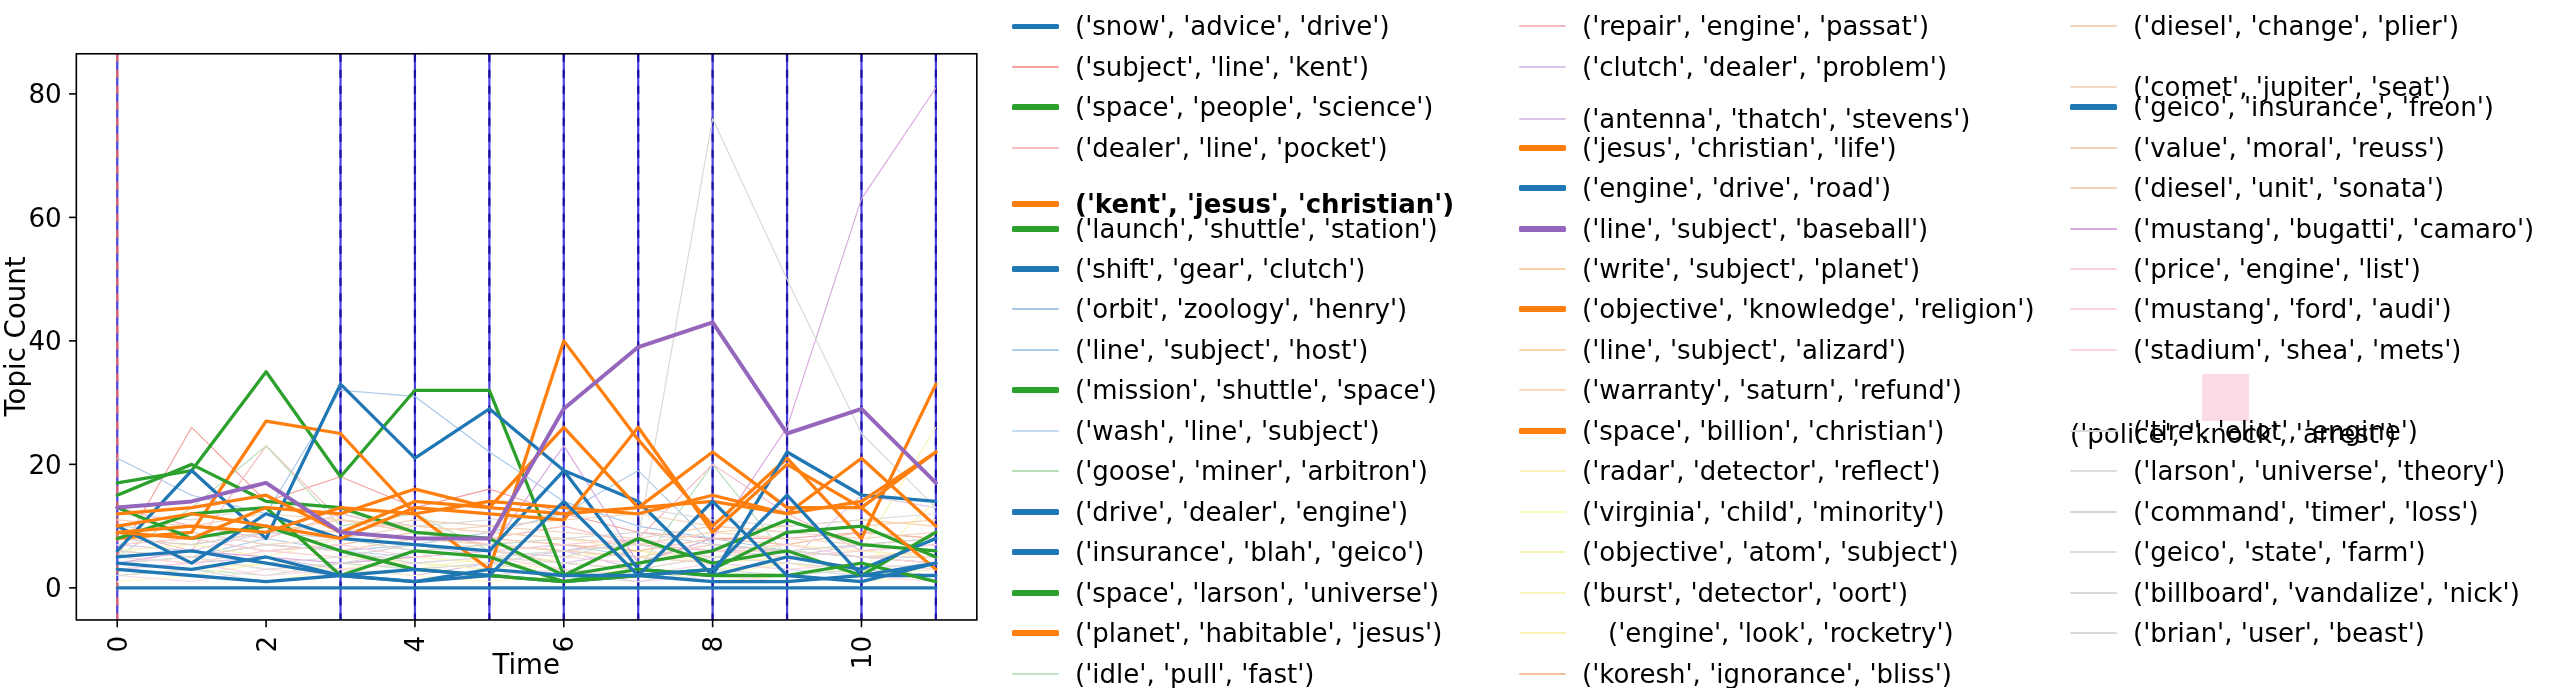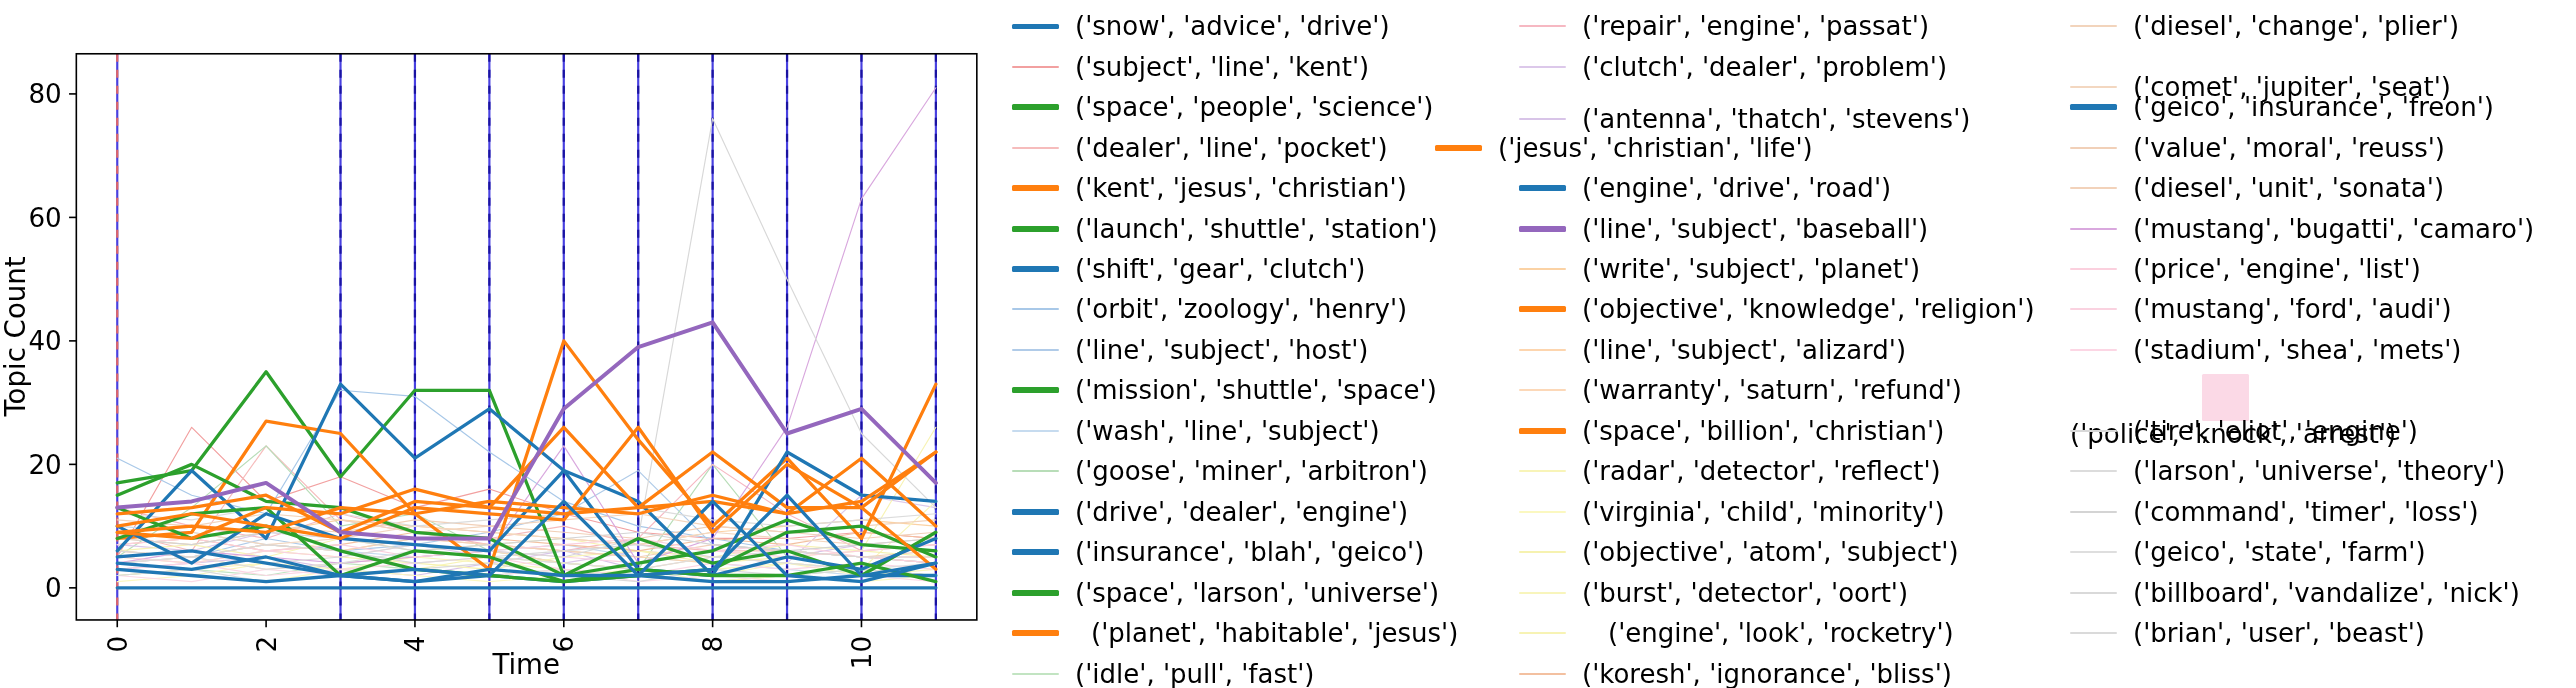--- a/index.html
+++ b/index.html
@@ -134,21 +134,21 @@
         <span class="legend-label">('subject', 'line', 'kent')</span>
       </div>
       <div class="legend-item" style="left: 1012px; top: 91px; height: 32px;">
         <span class="legend-swatch" style="background: rgb(44, 160, 44); height: 5.1px;"></span>
         <span class="legend-label">('space', 'people', 'science')</span>
       </div>
       <div class="legend-item" style="left: 1012px; top: 132px; height: 32px;">
         <span class="legend-swatch" style="background: rgb(246, 188, 188); height: 1.8px;"></span>
         <span class="legend-label">('dealer', 'line', 'pocket')</span>
       </div>
-      <div class="legend-item" style="left: 1012px; top: 172px; height: 32px;">
+      <div class="legend-item" style="left: 1012px; top: 188px; height: 32px; font-weight: bold;">
         <span class="legend-swatch" style="background: rgb(255, 127, 14); height: 5.1px;"></span>
         <span class="legend-label">('kent', 'jesus', 'christian')</span>
       </div>
       <div class="legend-item" style="left: 1012px; top: 213px; height: 32px;">
         <span class="legend-swatch" style="background: rgb(44, 160, 44); height: 5.1px;"></span>
         <span class="legend-label">('launch', 'shuttle', 'station')</span>
       </div>
       <div class="legend-item" style="left: 1012px; top: 253px; height: 32px;">
         <span class="legend-swatch" style="background: rgb(31, 119, 180); height: 5.1px;"></span>
         <span class="legend-label">('shift', 'gear', 'clutch')</span>
@@ -178,41 +178,41 @@
         <span class="legend-label">('drive', 'dealer', 'engine')</span>
       </div>
       <div class="legend-item" style="left: 1012px; top: 536px; height: 32px;">
         <span class="legend-swatch" style="background: rgb(31, 119, 180); height: 5.1px;"></span>
         <span class="legend-label">('insurance', 'blah', 'geico')</span>
       </div>
       <div class="legend-item" style="left: 1012px; top: 577px; height: 32px;">
         <span class="legend-swatch" style="background: rgb(44, 160, 44); height: 5.1px;"></span>
         <span class="legend-label">('space', 'larson', 'universe')</span>
       </div>
-      <div class="legend-item" style="left: 1012px; top: 617px; height: 32px; gap: 16px;">
+      <div class="legend-item" style="left: 1012px; top: 617px; height: 32px;">
         <span class="legend-swatch" style="background: rgb(255, 127, 14); height: 5.1px;"></span>
         <span class="legend-label">('planet', 'habitable', 'jesus')</span>
       </div>
       <div class="legend-item" style="left: 1012px; top: 658px; height: 32px;">
         <span class="legend-swatch" style="background: rgb(194, 228, 194); height: 1.8px;"></span>
         <span class="legend-label">('idle', 'pull', 'fast')</span>
       </div>
       <div class="legend-item" style="left: 1519px; top: 10.2px; height: 32px;">
         <span class="legend-swatch" style="background: rgb(246, 184, 194); height: 1.8px;"></span>
         <span class="legend-label">('repair', 'engine', 'passat')</span>
       </div>
       <div class="legend-item" style="left: 1519px; top: 51px; height: 32px;">
         <span class="legend-swatch" style="background: rgb(220, 200, 234); height: 1.8px;"></span>
         <span class="legend-label">('clutch', 'dealer', 'problem')</span>
       </div>
       <div class="legend-item" style="left: 1519px; top: 91px; height: 32px; margin-top: 12px;">
         <span class="legend-swatch" style="background: rgb(216, 196, 232); height: 1.8px;"></span>
         <span class="legend-label">('antenna', 'thatch', 'stevens')</span>
       </div>
-      <div class="legend-item" style="left: 1435px; top: 132px; height: 32px; justify-content: flex-end;">
+      <div class="legend-item" style="left: 1519px; top: 132px; height: 32px; justify-content: flex-end;">
         <span class="legend-swatch" style="background: rgb(255, 127, 14); height: 5.1px;"></span>
         <span class="legend-label">('jesus', 'christian', 'life')</span>
       </div>
       <div class="legend-item" style="left: 1519px; top: 172px; height: 32px;">
         <span class="legend-swatch" style="background: rgb(31, 119, 180); height: 5.1px;"></span>
         <span class="legend-label">('engine', 'drive', 'road')</span>
       </div>
       <div class="legend-item" style="left: 1519px; top: 213px; height: 32px;">
         <span class="legend-swatch" style="background: rgb(148, 103, 189); height: 5.1px;"></span>
         <span class="legend-label">('line', 'subject', 'baseball')</span>

